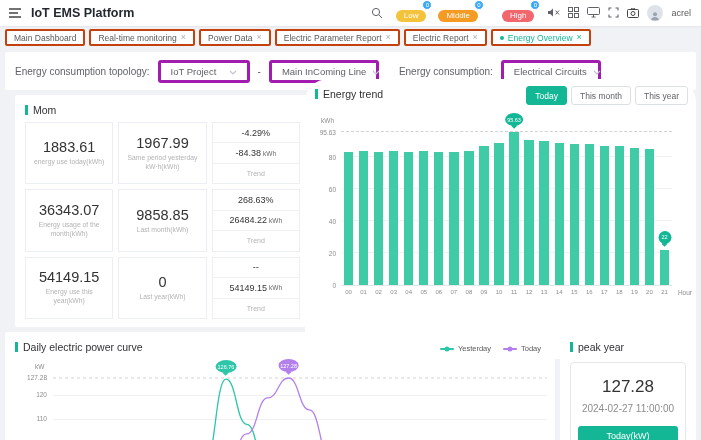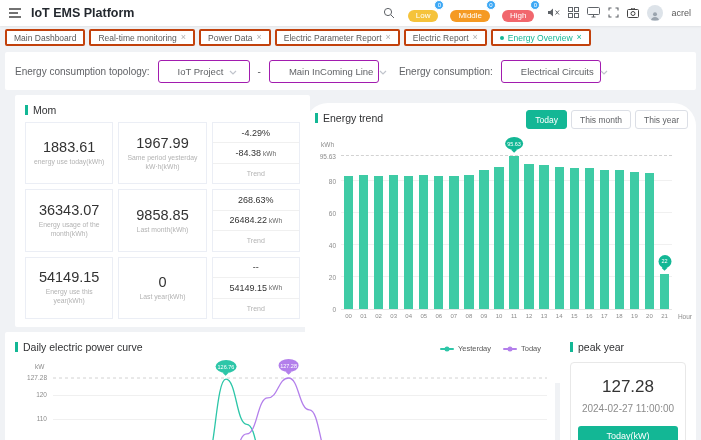--- a/index.html
+++ b/index.html
@@ -23,27 +23,27 @@
   
   .tabs{position:absolute;top:29px;left:5px;height:17px;display:flex;gap:4px;z-index:4;}
   .tab{background:#fff;border:2px solid #c2410c;display:flex;align-items:center;gap:4px;padding:0 7px;font-size:8.5px;color:#595959;border-radius:2px;white-space:nowrap;}
   .tab.active{color:var(--accent,#13b795);}
   .dot{width:4px;height:4px;border-radius:50%;background:var(--accent,#13b795);}
   .tab-close{font-size:9px;color:#b0b0b0;line-height:1;}
   .tab.active .tab-close{color:var(--accent,#13b795);}
 
   
   .filter-card{position:absolute;top:52px;left:5px;right:5px;height:38px;background:#fff;border-radius:2px;display:flex;align-items:center;padding:0 10px;gap:8px;font-size:10px;color:#606266;}
-  .select{border:1px solid #a21caf;border-radius:3px;height:23px;display:flex;align-items:center;justify-content:space-between;padding:0 19px;font-size:9.5px;color:#606266;background:#fff;gap:6px;white-space:nowrap;}
+  .select{border:3px solid #a21caf;border-radius:3px;height:23px;display:flex;align-items:center;justify-content:space-between;padding:0 10px;font-size:9.5px;color:#606266;background:#fff;gap:6px;white-space:nowrap;}
   .f-sep{color:#606266;}
 
   
   .panel{position:absolute;background:#fff;border-radius:2px;}
   #mom-panel{left:15px;top:95px;width:295px;height:232px;}
-  #trend-panel{left:305px;top:103px;width:391px;height:280px;border-radius:23px;}
+  #trend-panel{left:305px;top:79px;width:391px;height:280px;border-radius:23px;}
   #curve-panel{left:5px;top:332px;width:550px;height:210px;}
   #peak-panel{left:560px;top:332px;width:136px;height:210px;}
   .panel-title{position:absolute;top:9px;left:10px;display:flex;align-items:center;gap:5px;font-size:10.5px;color:#303133;z-index:2;}
   .accent{width:3px;height:10px;background:var(--accent,#13b795);}
 
   
   .mom-grid{position:absolute;top:27px;left:10px;right:10px;bottom:8px;display:grid;grid-template-columns:repeat(3,1fr);grid-template-rows:repeat(3,1fr);gap:5px;}
   .stat-card{border:1px solid #ebeef5;display:flex;flex-direction:column;align-items:center;justify-content:center;text-align:center;padding:2px;overflow:hidden;}
   .stat-value{font-size:14.5px;color:#333;}
   .stat-label{font-size:6.8px;color:#b3b3b3;margin-top:3px;line-height:1.3;padding:0 4px;}
@@ -106,21 +106,21 @@
     <div class="h-right">
       <span class="icon-btn">
         <svg width="12" height="12" viewBox="0 0 12 12">
             <circle cx="5" cy="5" r="3.6" stroke="#5f6368" fill="none"></circle>
             <path d="M8 8l3 3" stroke="#5f6368" fill="none"></path>
           </svg>
       </span>
       <div id="badges" class="badges">
           <div class="badge-pill"><span class="pill" style="background: rgb(245, 195, 59);">Low</span><span class="badge-count" style="background: rgb(61, 168, 245);">0</span></div>
           <div class="badge-pill"><span class="pill" style="background: rgb(245, 154, 35);">Middle</span><span class="badge-count" style="background: rgb(61, 168, 245);">0</span></div>
-          <div class="badge-pill"><span class="pill" style="background: rgb(241, 103, 109);">High</span><span class="badge-count" style="background: rgb(61, 168, 245);">0</span></div>
+          <div class="badge-pill"><span class="pill" style="background: rgb(241, 103, 109); margin-left: 12px;">High</span><span class="badge-count" style="background: rgb(61, 168, 245);">0</span></div>
         </div>
       <span class="icon-btn">
         <svg width="13" height="11" viewBox="0 0 13 11">
             <path d="M1 4h2.2L6 1.5v8L3.2 7H1z" fill="#5f6368"></path>
             <path d="M8.5 3.5l3.5 4M12 3.5l-3.5 4" stroke="#5f6368" stroke-width="1" fill="none"></path>
           </svg>
       </span>
       <span class="icon-btn">
         <svg width="11" height="11" viewBox="0 0 11 11">
             <rect x="0.5" y="0.5" width="4" height="4" stroke="#5f6368" fill="none"></rect>

